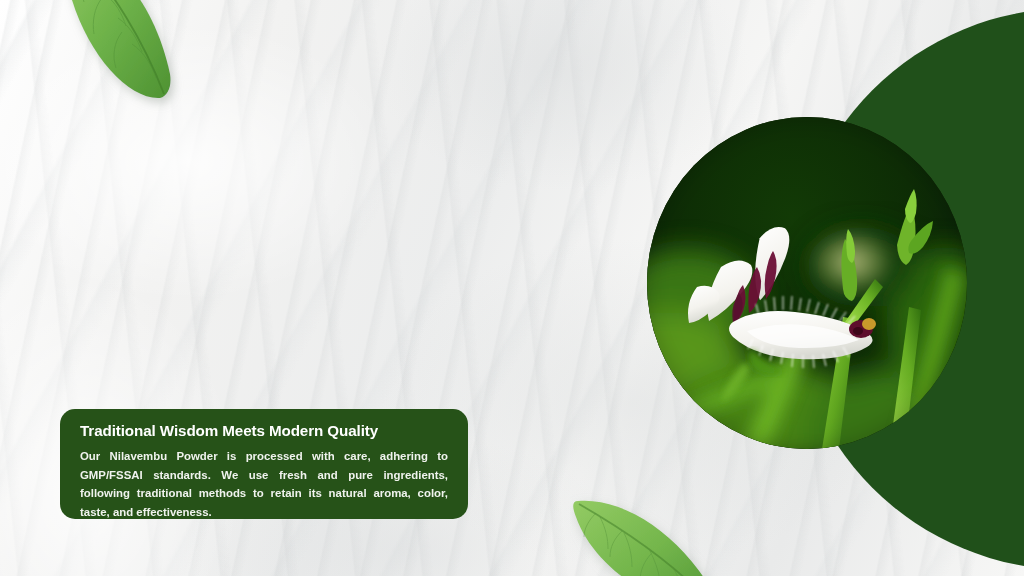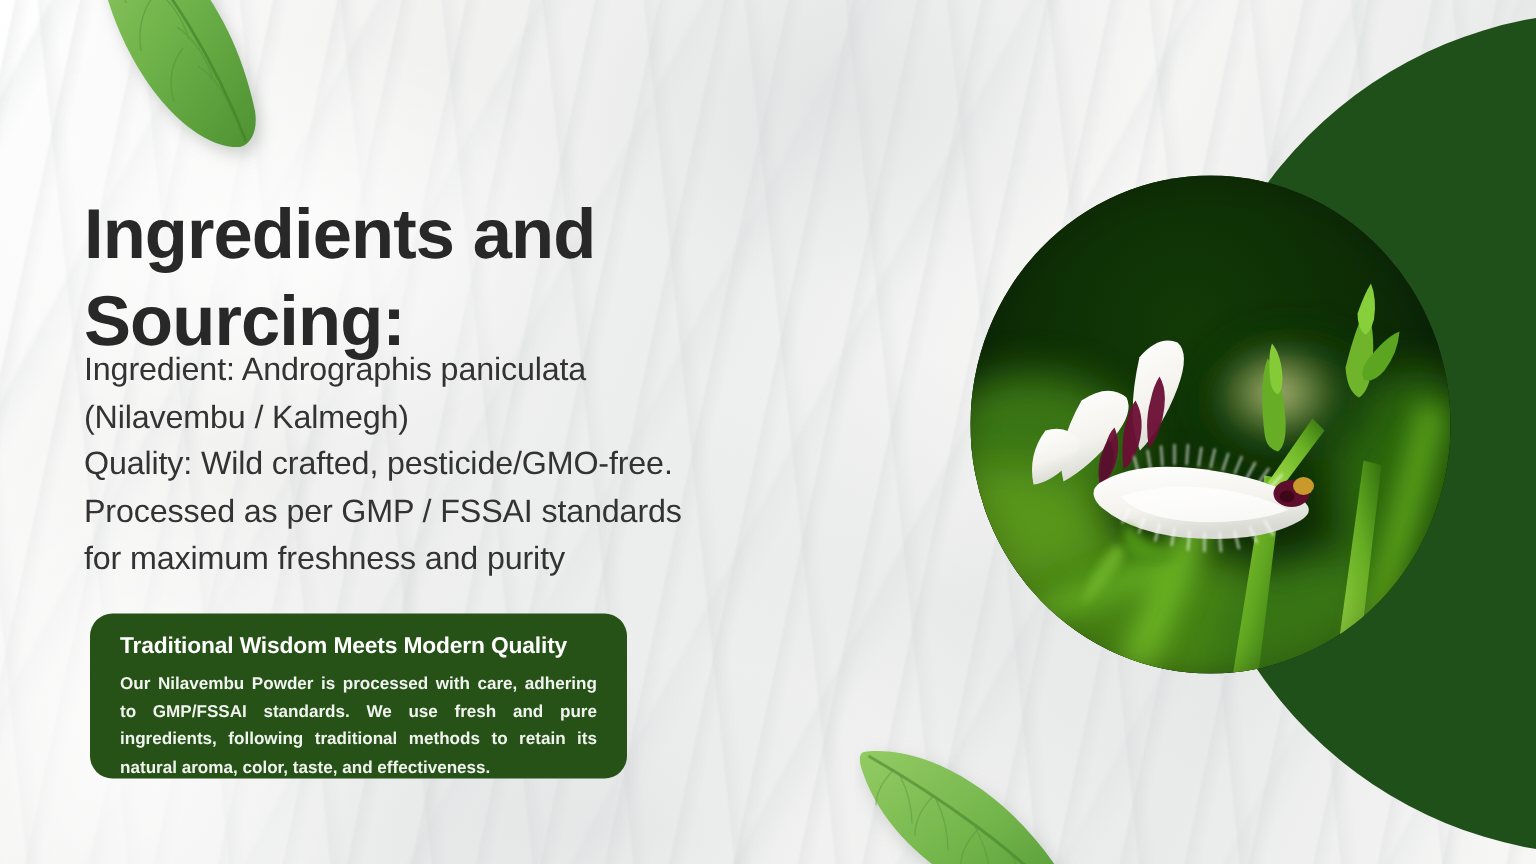--- a/index.html
+++ b/index.html
@@ -120,21 +120,21 @@
     font-weight: 400;
     letter-spacing: -0.1px;
   }
   .body-text div { white-space: nowrap; }
 
   
   .callout {
     position: absolute;
     left: 60px;
     top: 409px;
-    width: 358px;
+    width: 408px;
     height: 110px;
     background: #265218;
     border-radius: 15px;
     box-sizing: border-box;
     padding: 13px 20px 12px 20px;
   }
   .callout-title {
     color: #ffffff;
     font-size: 15.2px;
     font-weight: 700;
@@ -337,31 +337,20 @@
         <path d="M 54 46 C 60 58 62 70 62 80"></path>
         <path d="M 80 64 C 86 76 90 88 90 98"></path>
         <path d="M 104 82 C 110 94 114 104 114 114"></path>
         <path d="M 26 26 C 18 34 14 42 14 50"></path>
         <path d="M 52 44 C 44 52 40 60 40 70"></path>
         <path d="M 82 66 C 74 74 70 84 70 94"></path>
       </g>
     </g>
   </svg>
 
-  <h1 class="headline">
-    <span class="l1">Ingredients and</span>
-    <span class="l2">Sourcing:</span>
-  </h1>
-
-  <div class="body-text">
-    <div>Ingredient: Andrographis paniculata</div>
-    <div>(Nilavembu / Kalmegh)</div>
-    <div>Quality: Wild crafted, pesticide/GMO-free.</div>
-    <div>Processed as per GMP / FSSAI standards</div>
-    <div>for maximum freshness and purity</div>
-  </div>
+
 
   <div class="callout">
     <div class="callout-title">Traditional Wisdom Meets Modern Quality</div>
     <div class="callout-body">Our Nilavembu Powder is processed with care, adhering to GMP/FSSAI standards. We use fresh and pure ingredients, following traditional methods to retain its natural aroma, color, taste, and effectiveness.</div>
   </div>
 
 </div>
 
 </body></html>

